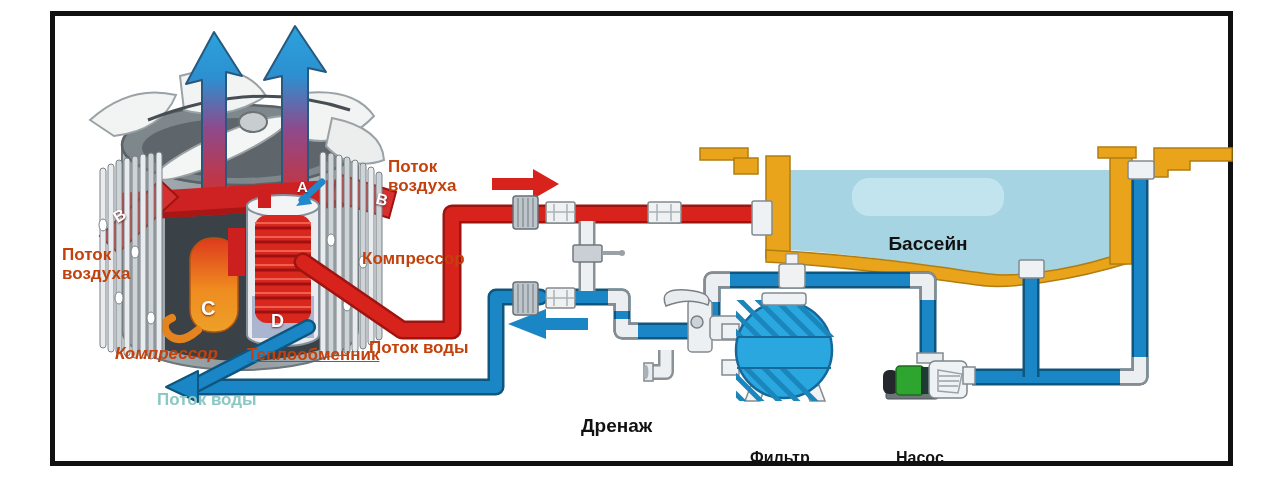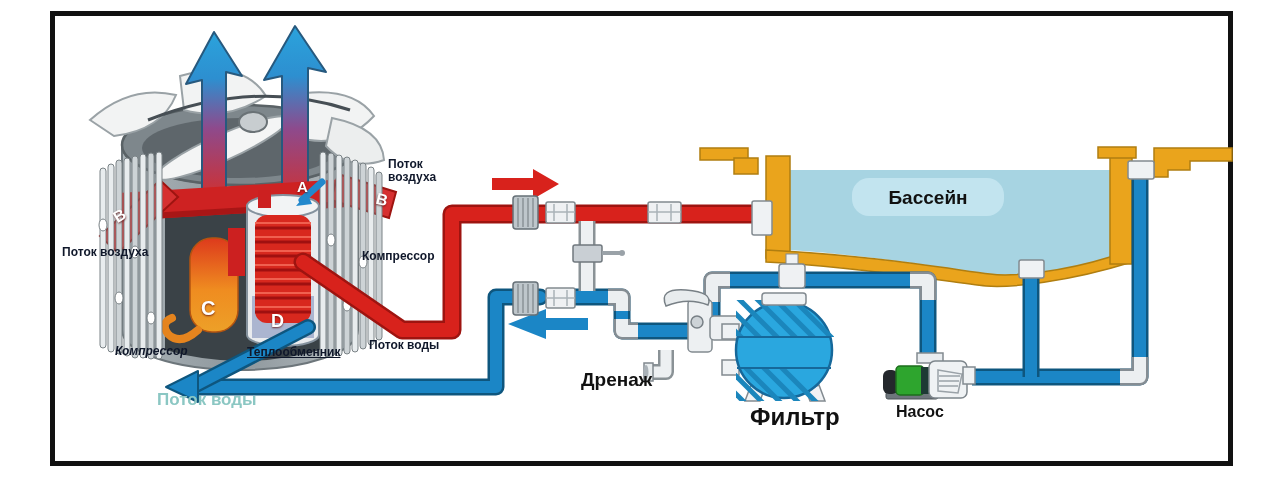--- a/index.html
+++ b/index.html
@@ -2,23 +2,23 @@
 <html><head>
 <meta charset="utf-8">
 <style>
   html,body{margin:0;padding:0;background:#fff;}
   #stage{position:relative;width:1283px;height:502px;background:#fff;overflow:hidden;
          font-family:"Liberation Sans",sans-serif;}
   #frame{position:absolute;left:50px;top:11px;width:1183px;height:455px;
          border:5px solid #111;background:#fff;box-sizing:border-box;}
   svg{position:absolute;left:0;top:0;}
   .lbl{position:absolute;font-weight:bold;white-space:pre-line;}
-  .red{color:#0f172a;font-size:12px;line-height:1.1;}
+  .red{color:#c2410c;font-size:17px;line-height:1.1;}
   .teal{color:#8bc7c3;font-size:17px;}
-  .blk{color:#111;font-size:19px;}
+  .blk{color:#111;font-size:19px;margin-top:46px;}
   .ltr{color:#fff;text-shadow:0 1px 2px rgba(90,10,10,.8);font-size:16px;}
   .title{color:#8fb9ca;font-size:38px;letter-spacing:.5px;width:700px;text-align:center;}
 </style>
 </head>
 <body>
 
 <div id="stage">
   <div id="frame"></div>
 
   <svg width="1283" height="502" viewBox="0 0 1283 502">
@@ -250,21 +250,21 @@
   <div class="lbl red" style="left:62px;top:246px;width:90px;">Поток воздуха</div>
   <div class="lbl red" style="left:388px;top:158px;width:80px;">Поток воздуха</div>
   <div class="lbl red" style="left:362px;top:250px;">Компрессор</div>
   <div class="lbl red" style="left:115px;top:345px;font-style:italic;">Компрессор</div>
   <div class="lbl red" style="left:247px;top:346px;text-decoration:underline;">Теплообменник</div>
   <div class="lbl red" style="left:369px;top:339px;">Поток воды</div>
   <div class="lbl teal" style="left:157px;top:390px;">Поток воды</div>
 
   <div class="lbl blk" style="left:852px;top:187px;width:152px;text-align:center;">Бассейн</div>
   <div class="lbl blk" style="left:581px;top:369px;">Дренаж</div>
-  <div class="lbl blk" style="left:750px;top:403px;font-size:24px;">Фильтр</div>
+  <div class="lbl blk" style="left:750px;top:403px;font-size:16px;">Фильтр</div>
   <div class="lbl blk" style="left:896px;top:403px;font-size:16px;">Насос</div>
 
   <div class="lbl ltr" style="left:297px;top:178px;font-size:15px;">A</div>
   <div class="lbl ltr" style="left:114px;top:207px;transform:rotate(-32deg);">B</div>
   <div class="lbl ltr" style="left:376px;top:191px;transform:rotate(14deg);">B</div>
   <div class="lbl ltr" style="left:201px;top:297px;font-size:20px;">C</div>
   <div class="lbl ltr" style="left:271px;top:311px;font-size:18px;">D</div>
 </div>
 
 </body></html>

